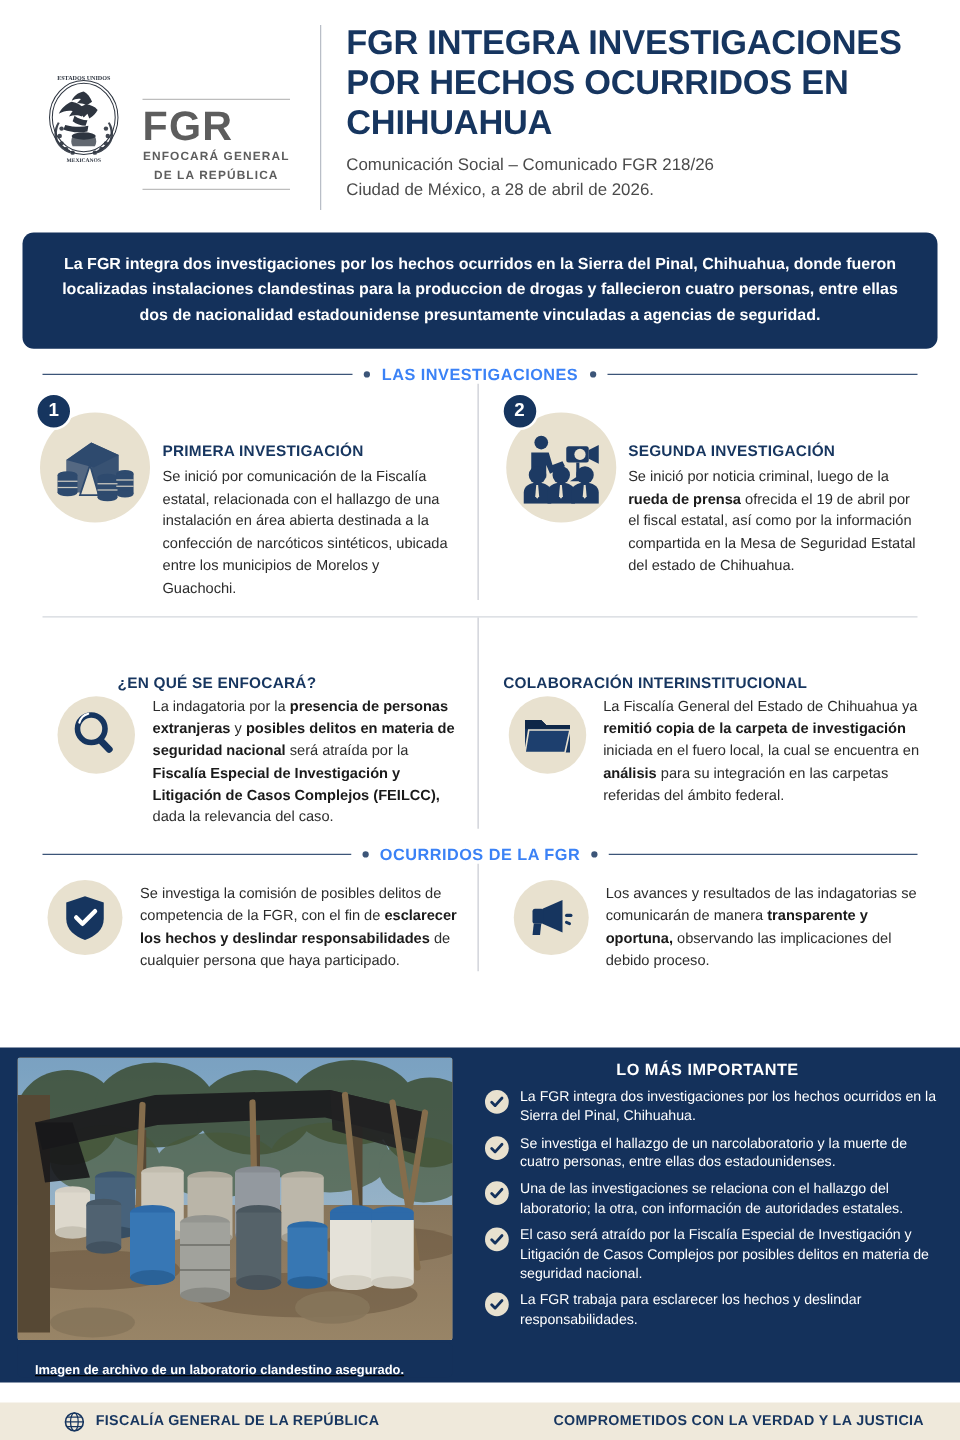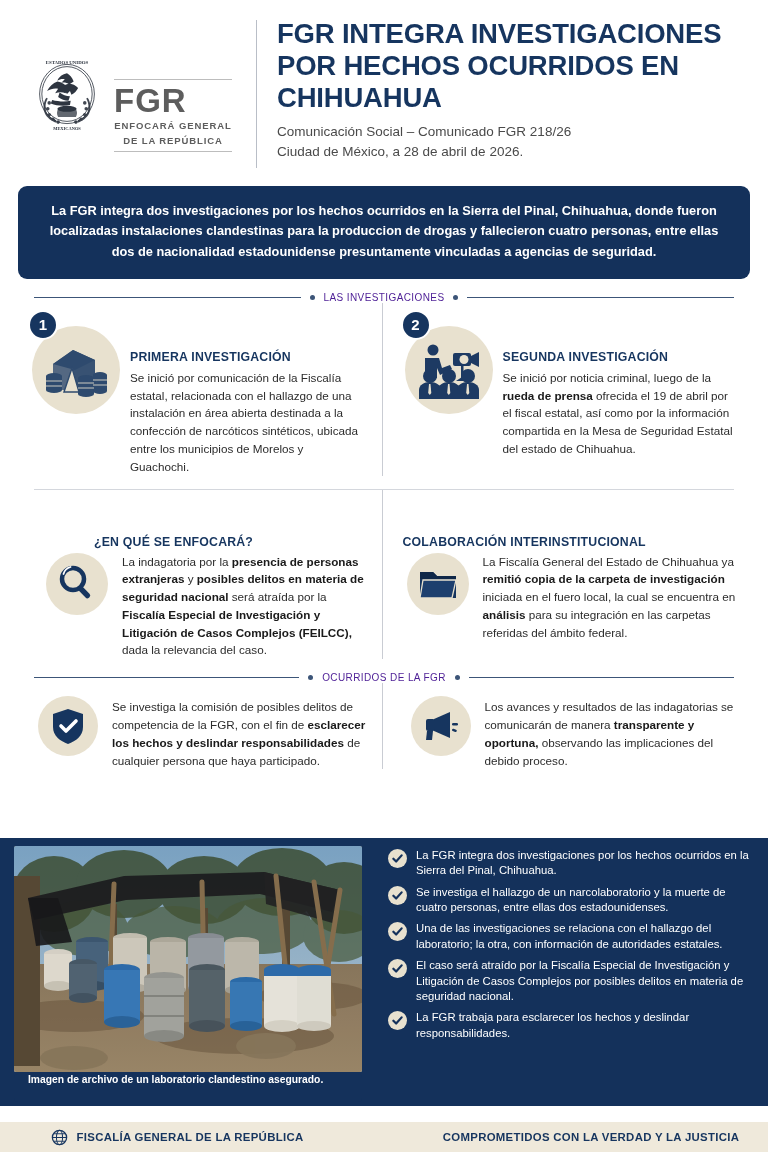--- a/index.html
+++ b/index.html
@@ -53,21 +53,21 @@
 
   
   .sec-head {
     display: flex; align-items: center;
     margin: 13px 34px 0 34px;
     gap: 9px;
   }
   .sec-line { flex: 1; height: 1.5px; background: #3c5578; }
   .sec-dot { width: 5px; height: 5px; border-radius: 50%; background: #3c5578; flex: 0 0 5px; }
   .sec-title {
-    font-size: 10px; font-weight: normal; color: #4c1d95;
+    font-size: 13px; font-weight: bold; color: #3b82f6;
     letter-spacing: 0.4px; white-space: nowrap;
   }
 
   
   .two-col { display: flex; margin: 0 30px; }
   .col { flex: 1; min-width: 0; }
   .col.left { padding-right: 16px; }
   .col.right { padding-left: 20px; border-left: 1px solid #c9ccd3; }
 
   .item { display: flex; padding-top: 9px; }
@@ -102,21 +102,21 @@
   .bottom {
     position: absolute; left: 0; right: 0; bottom: 46px; top: 838px;
     display: flex;
     background: #14315b;
   }
   .photo-pane { position: relative; width: 372px; flex: 0 0 372px; overflow: hidden; }
   .photo { position: absolute; inset: 8px 10px 34px 14px; border-radius: 2px; overflow: hidden; background:#8a7a63; }
   .caption-bar {
     position: absolute; left: 14px; right: 10px; bottom: 4px; height: 28px;
     background: #14315b; border-radius: 4px;
-    display: flex; align-items: flex-start; padding-left: 14px;
+    display: flex; align-items: flex-end; padding-left: 14px; text-decoration: underline;
   }
   .caption-bar span { color: #fff; font-size: 10.3px; font-weight: bold; }
 
   .key-pane { flex: 1; padding: 10px 18px 8px 10px; }
   .key-title {
     color: #ffffff; font-size: 13px; font-weight: bold;
     text-align: center; letter-spacing: 0.4px; padding-bottom: 8px;
   }
   .key-item { display: flex; align-items: flex-start; padding-bottom: 6px; }
   .check {
@@ -462,20 +462,21 @@
           </g>
           <rect width="348" height="230" fill="#000" opacity="0.04"></rect>
         </svg>
       </div>
       <div class="caption-bar">
         <span>Imagen de archivo de un laboratorio clandestino asegurado.</span>
       </div>
     </div>
 
     <div class="key-pane">
+      <div class="key-title">LO MÁS IMPORTANTE</div>
 
       <div class="key-item">
         <div class="check">
           <svg width="11" height="11" viewBox="0 0 12 12">
               <path d="M1.5 6.3 L4.5 9.3 L10.5 2.6" fill="none" stroke="#14315b" stroke-width="2.4" stroke-linecap="round" stroke-linejoin="round"></path>
             </svg>
         </div>
         <div class="key-text">La FGR integra dos investigaciones por los hechos ocurridos en la Sierra del Pinal, Chihuahua.</div>
       </div>
 

